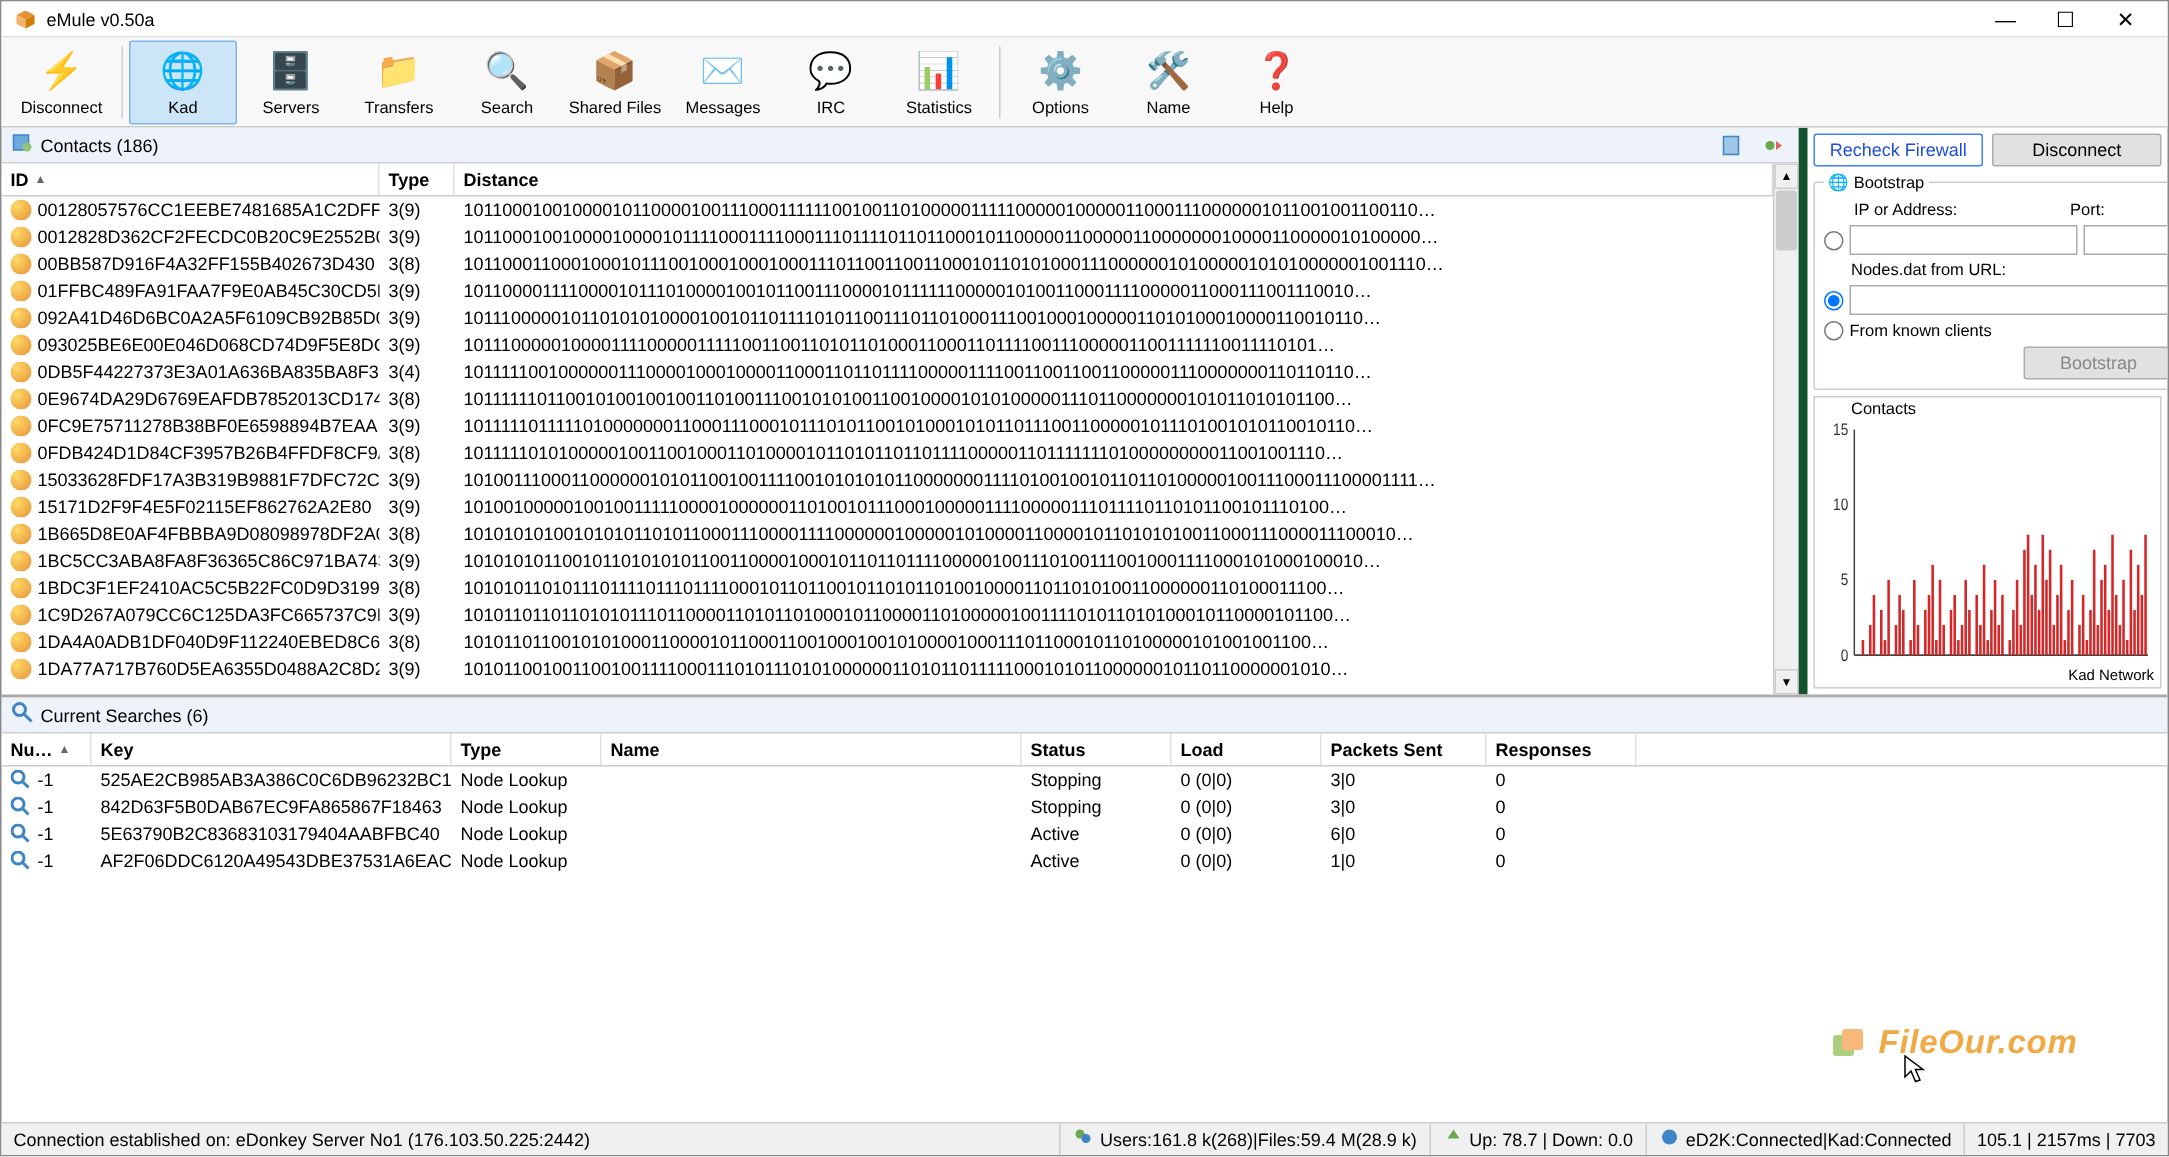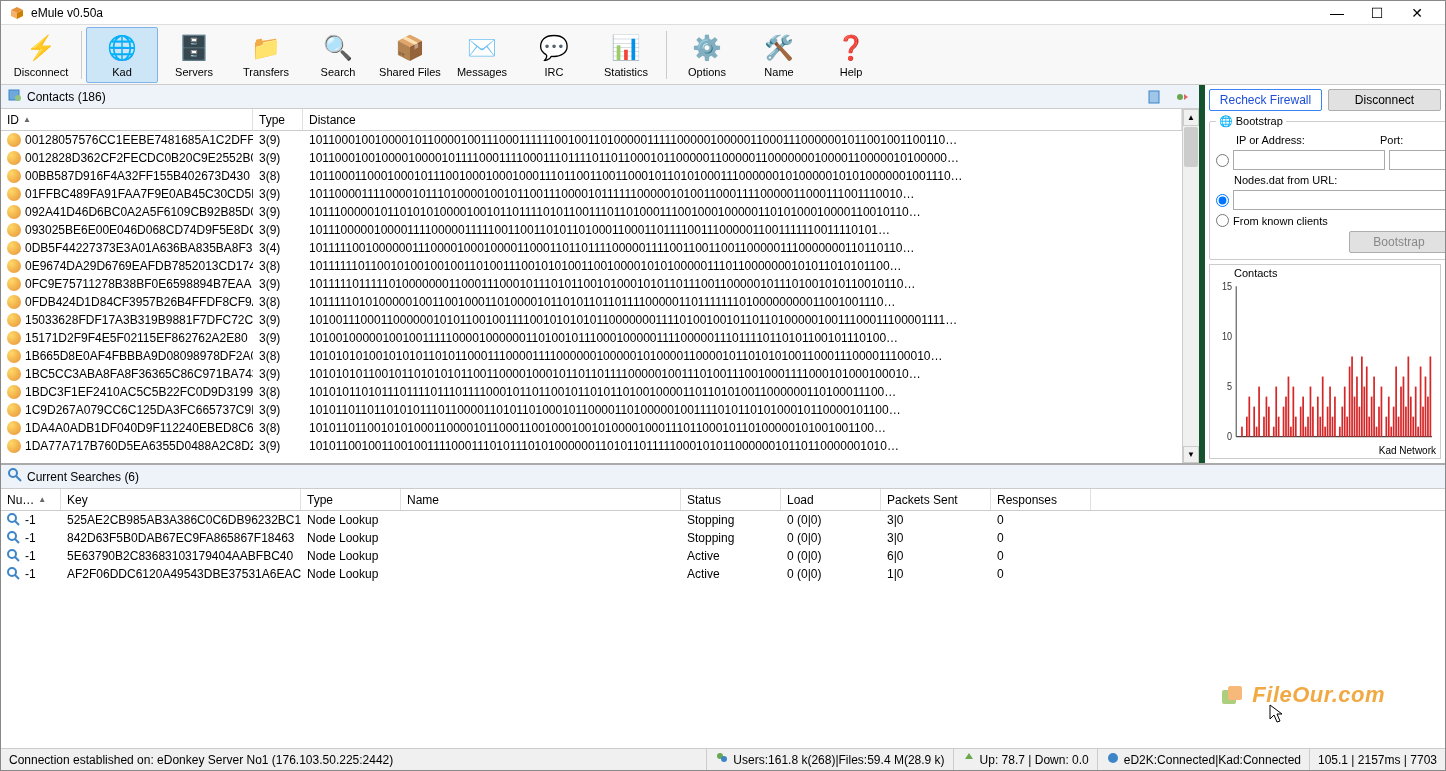--- a/index.html
+++ b/index.html
@@ -26,21 +26,21 @@
 .upper { flex: 0 0 380px; display: flex; border-bottom: 2px solid #aaa; overflow: hidden; }
 .left-pane { flex: 1; display: flex; flex-direction: column; overflow: hidden; border-right: 6px solid #14532d; }
 .right-pane { width: 240px; display: flex; flex-direction: column; padding: 4px; gap: 4px; }
 
 
 .section-hdr { height: 24px; display: flex; align-items: center; padding: 0 6px; background: #eef3fa; border-bottom: 1px solid #ccc; font-size: 12px; gap: 4px; }
 .section-hdr .small-btn { width: 20px; height: 20px; display: flex; align-items: center; justify-content: center; margin-left: 4px; cursor: pointer; }
 
 
 .table-wrap { flex: 1; overflow: hidden; position: relative; }
-.table-hdr { display: flex; height: 22px; background: #fff; border-bottom: 1px solid #ccc; font-size: 12px; position: sticky; top: 0; }
+.table-hdr { display: flex; height: 22px; background: #fff; border-bottom: 1px solid #ccc; font-size: 12px; position: sticky; top: 0; font-weight: bold; }
 .table-hdr .col { padding: 3px 6px; border-right: 1px solid #e0e0e0; display: flex; align-items: center; gap: 4px; }
 .table-body { overflow-y: auto; height: calc(100% - 22px); text-align: right; }
 .row { display: flex; height: 18px; align-items: center; font-size: 12px; }
 .row .cell { padding: 0 6px; white-space: nowrap; overflow: hidden; text-overflow: ellipsis; display: flex; align-items: center; gap: 4px; }
 
 .c-id { width: 252px; }
 .c-type { width: 50px; }
 .c-dist { flex: 1; }
 
 .sort-ind { font-size: 8px; color: #666; }

